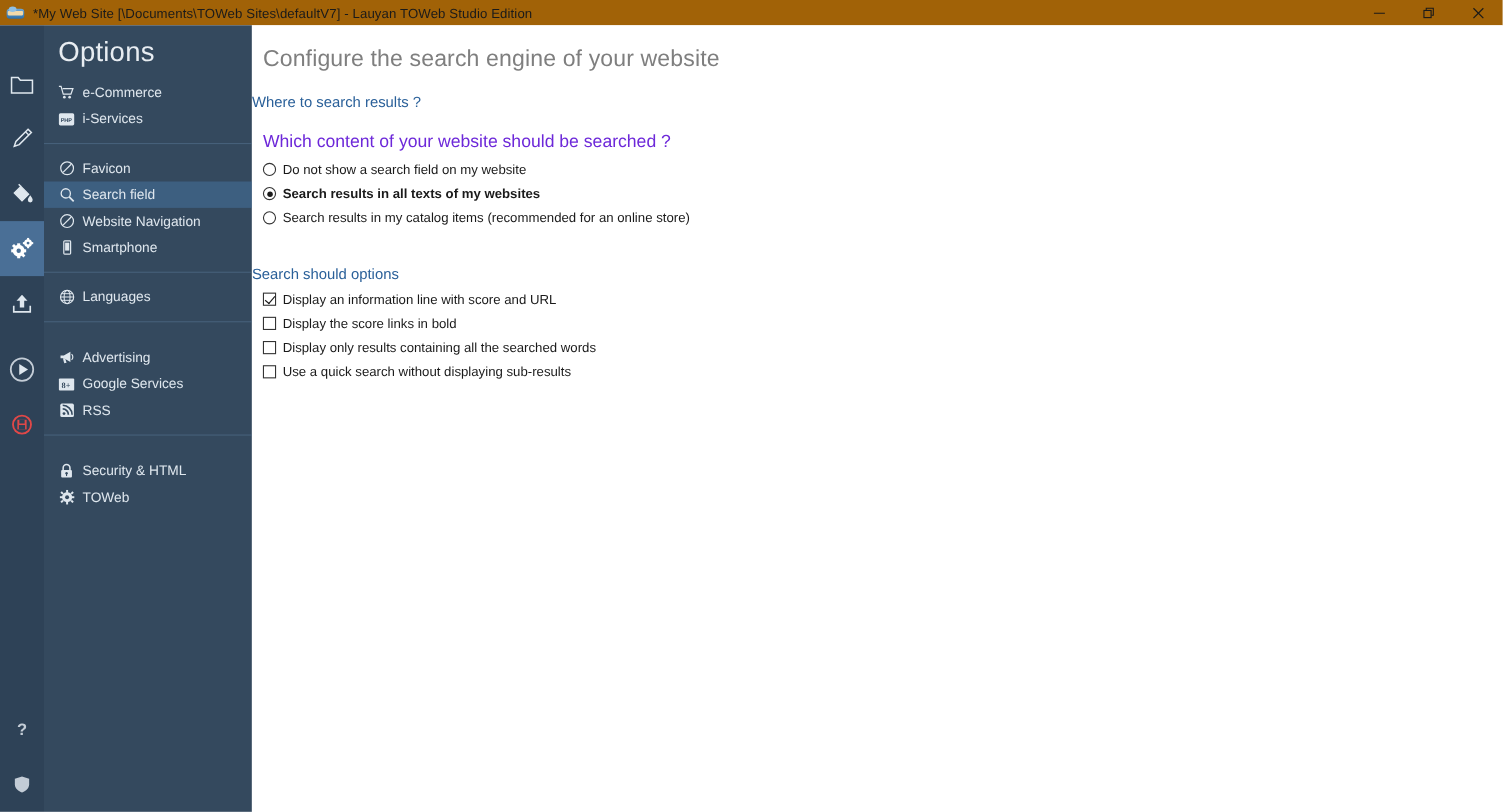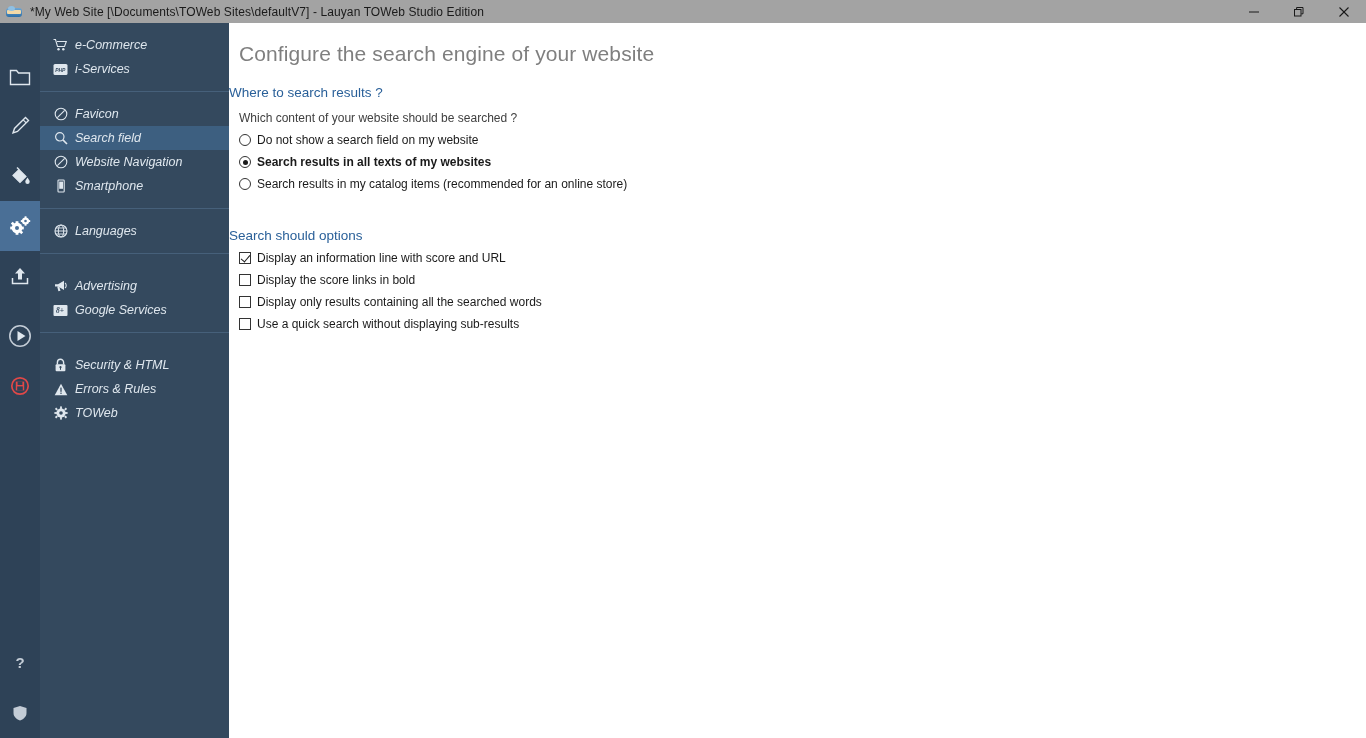--- a/index.html
+++ b/index.html
@@ -7,21 +7,21 @@
     width: 1366px; height: 738px;
     overflow: hidden;
     background: #ffffff;
     font-family: "Liberation Sans", sans-serif;
   }
 
   
   .titlebar {
     position: absolute; top: 0; left: 0;
     width: 1366px; height: 23px;
-    background: #a3a3a3;
+    background: #a16207;
     display: flex; align-items: center;
   }
   .app-icon {
     width: 16px; height: 16px; margin-left: 6px; margin-right: 8px;
     position: relative; flex: none;
   }
   .app-icon .ai-base {
     position: absolute; left: 0; top: 4px; width: 16px; height: 9px;
     background: linear-gradient(180deg, #6fa8d6 0%, #2d6fa8 100%);
     border-radius: 3px;
@@ -71,21 +71,21 @@
   
   .sidebar {
     position: absolute; left: 40px; top: 23px;
     width: 189px; height: 715px;
     background: #34495e;
   }
   .sb-title {
     font-size: 25px; color: #e8edf2; font-weight: 400;
     padding: 10px 0 0 13px; letter-spacing: 0.2px;
   }
-  .sb-group { padding-top: 10px; font-style: italic; }
+  .sb-group { padding-top: 10px; }
   .sb-divider {
     height: 1px; background: #46607a; margin: 10px 0 0 0;
   }
   .sb-item {
     height: 24px; display: flex; align-items: center;
     padding-left: 13px; cursor: default; color: #dfe7ee;
     font-size: 12.5px; gap: 7px;
   }
   .sb-item.sel { background: #3d5f80; }
   .sb-ico {
@@ -103,22 +103,22 @@
   }
   .page-title {
     font-size: 21px; color: #7f7f7f; font-weight: 400;
     padding: 19px 0 0 10px; letter-spacing: 0.1px;
   }
   .section-head {
     font-size: 13.5px; color: #2a6099; font-weight: 400;
     padding-left: 0; margin-top: 19px;
   }
   .sub-label {
-    font-size: 12px; color: #404040;
-    padding-left: 10px; margin-top: 11px;
+    font-size: 16px; color: #6d28d9;
+    padding-left: 10px; margin-top: 21px;
   }
   .opt-row {
     display: flex; align-items: center; gap: 6px;
     padding-left: 10px; margin-top: 8px;
     font-size: 12px; color: #1a1a1a; cursor: default;
   }
   .opt-row.bold { font-weight: bold; }
 
   .radio {
     width: 12px; height: 12px; border-radius: 50%;
@@ -250,20 +250,21 @@
     </div>
     <div class="rail-btn">
       <svg width="20" height="20" viewBox="0 0 20 20">
         <path d="M10 3 l6.5 2 v5 c0 4 -3.4 6.4 -6.5 7.5 c-3.1 -1.1 -6.5 -3.5 -6.5 -7.5 v-5 z" fill="#c3ccd6"></path>
       </svg>
     </div>
   </div>
 </div>
 
 <div class="sidebar">
+  <div class="sb-title">Options</div>
 
   <div class="sb-group">
     <div class="sb-item">
       <span class="sb-ico">
         <svg width="15" height="14" viewBox="0 0 15 14">
           <path d="M0.5 1.5 h2 l2 7 h7 l1.8 -5 h-9.3" fill="none" stroke="#dfe7ee" stroke-width="1.1"></path>
           <circle cx="5.5" cy="11.3" r="1.2" fill="#dfe7ee"></circle>
           <circle cx="10.3" cy="11.3" r="1.2" fill="#dfe7ee"></circle>
         </svg>
       </span>
@@ -354,46 +355,47 @@
     </div>
     <div class="sb-item">
       <span class="sb-ico">
         <svg width="15" height="13" viewBox="0 0 15 13">
           <rect x="0.5" y="1" width="14" height="11" rx="1" fill="#dfe7ee"></rect>
           <text x="7" y="9.3" font-size="7.5" font-family="Liberation Serif, serif" font-weight="bold" fill="#34495e" text-anchor="middle">8+</text>
         </svg>
       </span>
       <span>Google Services</span>
     </div>
+    <div class="sb-item">
+      <span class="sb-ico">
+        <svg width="14" height="14" viewBox="0 0 14 14">
+          <rect x="0.8" y="0.8" width="12.4" height="12.4" rx="1.5" fill="#dfe7ee"></rect>
+          <circle cx="4.2" cy="10" r="1.3" fill="#34495e"></circle>
+          <path d="M3 6.6 a4.4 4.4 0 0 1 4.4 4.4 h1.6 a6 6 0 0 0 -6 -6 z" fill="#34495e"></path>
+          <path d="M3 3.2 a7.8 7.8 0 0 1 7.8 7.8 h1.5 a9.3 9.3 0 0 0 -9.3 -9.3 z" fill="#34495e"></path>
+        </svg>
+      </span>
+      <span>RSS</span>
+    </div>
   </div>
 
   <div class="sb-divider"></div>
 
   <div class="sb-group">
     <div class="sb-gap-sm"></div>
     <div class="sb-item">
       <span class="sb-ico">
         <svg width="13" height="14" viewBox="0 0 13 14">
           <path d="M3.4 6.4 v-2 a3.1 3.1 0 0 1 6.2 0 v2" fill="none" stroke="#dfe7ee" stroke-width="1.4"></path>
           <rect x="1.6" y="6.2" width="9.8" height="7" rx="1" fill="#dfe7ee"></rect>
           <circle cx="6.5" cy="9.2" r="1.1" fill="#34495e"></circle>
           <rect x="6" y="9.4" width="1" height="2.4" fill="#34495e"></rect>
         </svg>
       </span>
       <span>Security &amp; HTML</span>
-    </div>
-    <div class="sb-item">
-      <span class="sb-ico">
-        <svg width="14" height="13" viewBox="0 0 14 13">
-          <path d="M7 0.8 l6.3 11.4 h-12.6 z" fill="#dfe7ee"></path>
-          <rect x="6.35" y="4.6" width="1.3" height="4.2" fill="#34495e"></rect>
-          <rect x="6.35" y="9.6" width="1.3" height="1.3" fill="#34495e"></rect>
-        </svg>
-      </span>
-      <span>Errors &amp; Rules</span>
     </div>
     <div class="sb-item">
       <span class="sb-ico">
         <svg width="14" height="14" viewBox="0 0 14 14">
           <circle cx="7" cy="7" r="4.6" fill="#dfe7ee"></circle>
           <circle cx="7" cy="7" r="1.8" fill="#34495e"></circle>
           <rect x="6.1" y="0.4" width="1.8" height="2.6" fill="#dfe7ee"></rect>
           <rect x="6.1" y="11" width="1.8" height="2.6" fill="#dfe7ee"></rect>
           <rect x="0.4" y="6.1" width="2.6" height="1.8" fill="#dfe7ee"></rect>
           <rect x="11" y="6.1" width="2.6" height="1.8" fill="#dfe7ee"></rect>

